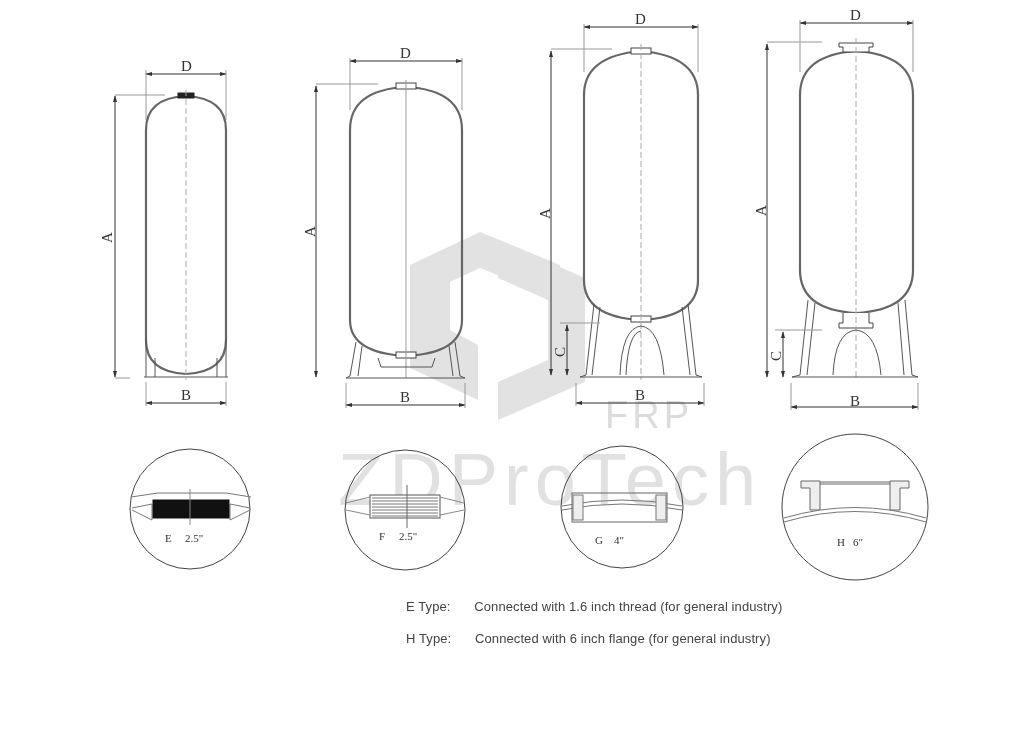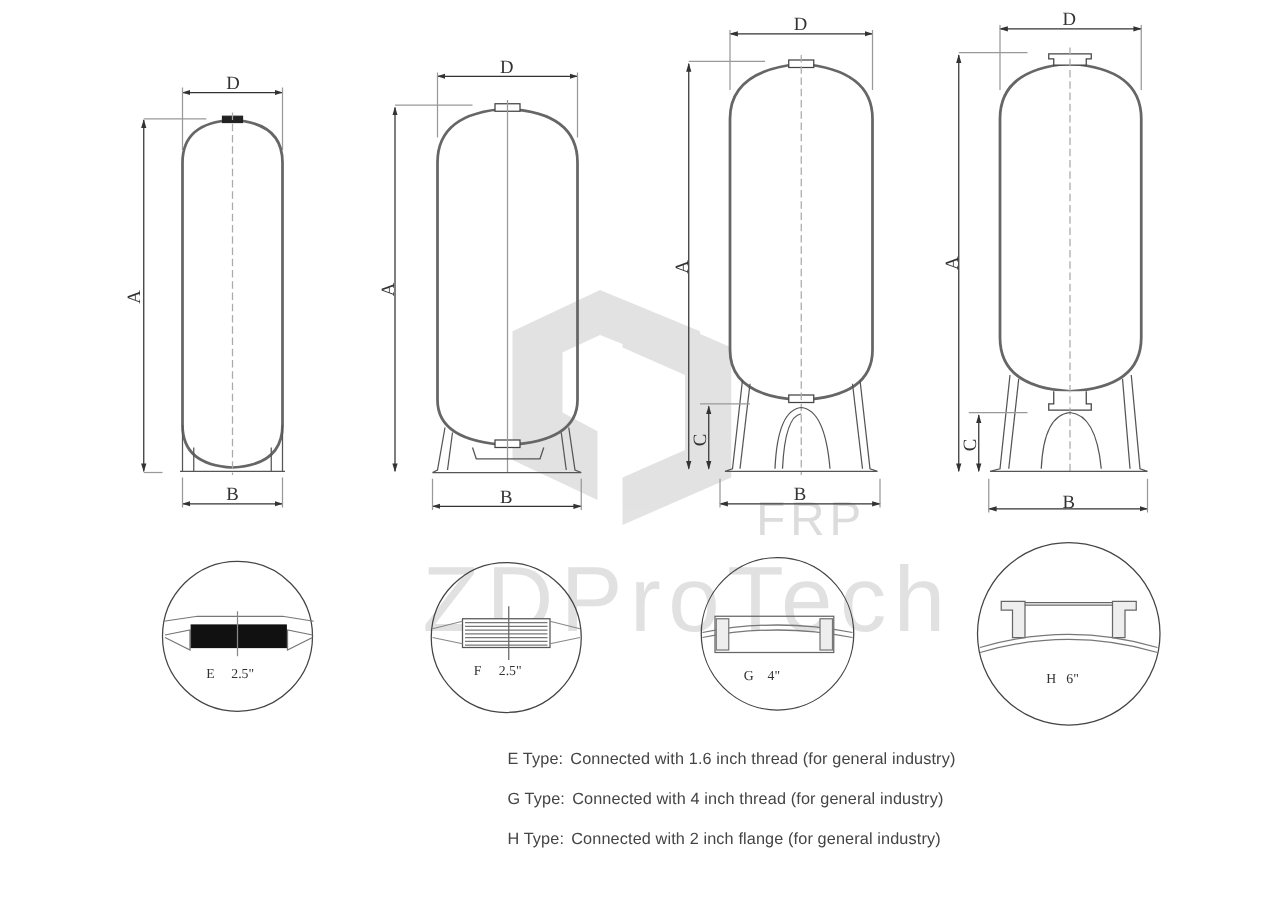--- a/index.html
+++ b/index.html
@@ -4,21 +4,21 @@
 <style>
   html, body { margin:0; padding:0; background:#ffffff; }
   body { width:1030px; height:731px; position:relative; overflow:hidden;
          font-family:"Liberation Sans", sans-serif; }
   #canvas { position:absolute; left:0; top:0; width:1030px; height:731px; }
   svg text.dim { font-family:"Liberation Serif", serif; font-size:15px; fill:#333; }
   svg text.detail { font-family:"Liberation Serif", serif; font-size:11px; fill:#333; }
   .legend { position:absolute; left:406px; top:597px; width:460px; }
   .legend-row { font-family:"Liberation Sans", sans-serif; font-size:13px; color:#444;
                 height:32px; line-height:20px; white-space:nowrap; letter-spacing:0.1px; }
-  .legend-row .type { margin-right:2px; }
+  .legend-row .type { margin-right:20px; }
   .wm { position:absolute; pointer-events:none; }
 </style>
 </head>
 <body>
 
 <svg class="wm" width="1030" height="731" style="left:0;top:0;">
   <g fill="#dedede" opacity="0.85">
 
     <path d="M480 232 L560 265 L560 300 L480 268 L450 282 L450 330 L478 345 L478 400 L410 368 L410 265 Z"></path>
     <path d="M498 240 L585 278 L585 382 L498 420 L498 382 L548 360 L548 300 L498 278 Z"></path>
@@ -204,20 +204,16 @@
     <text class="detail" x="853" y="546">6"</text>
   </g>
 </svg>
 
 <div class="legend">
   <div class="legend-row">
     <span class="type">E Type:</span>
     <span>Connected with 1.6 inch thread (for general industry)</span>
   </div>
   <div class="legend-row">
-    <span class="type">G Type:</span>
-    <span>Connected with 4 inch thread (for general industry)</span>
-  </div>
-  <div class="legend-row">
     <span class="type">H Type:</span>
-    <span>Connected with 2 inch flange (for general industry)</span>
+    <span>Connected with 6 inch flange (for general industry)</span>
   </div>
 </div>
 
 </body></html>

